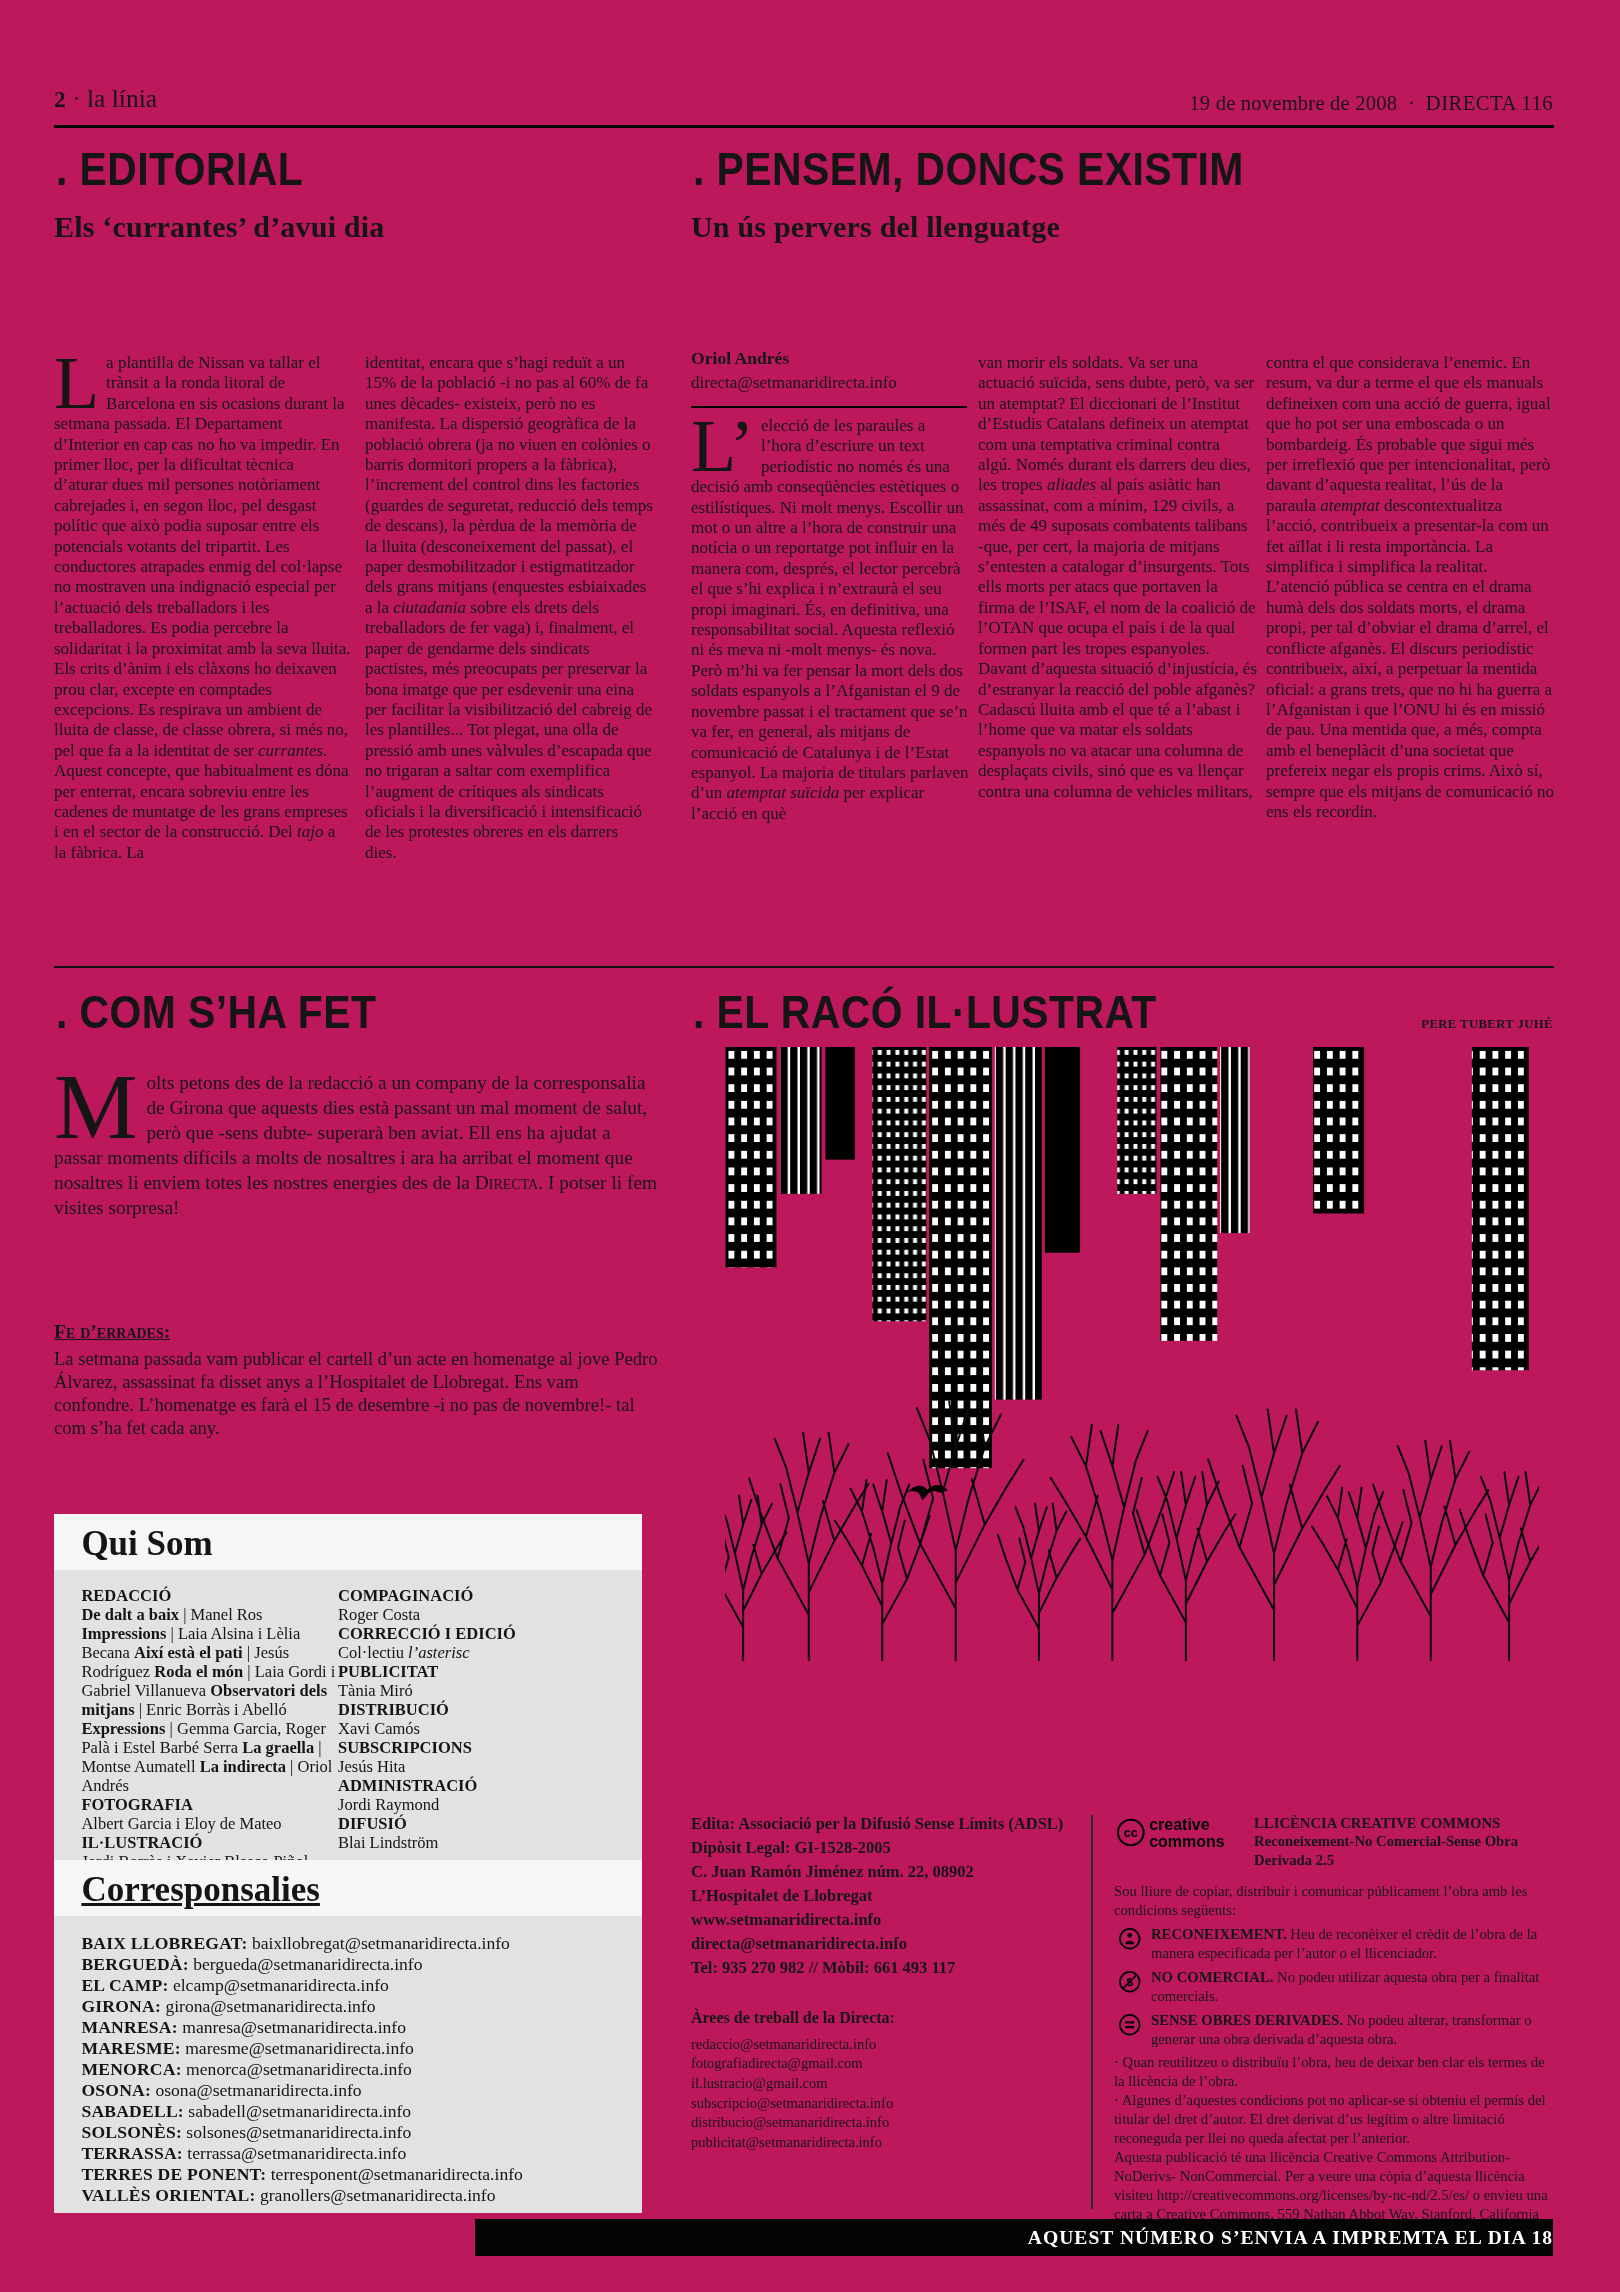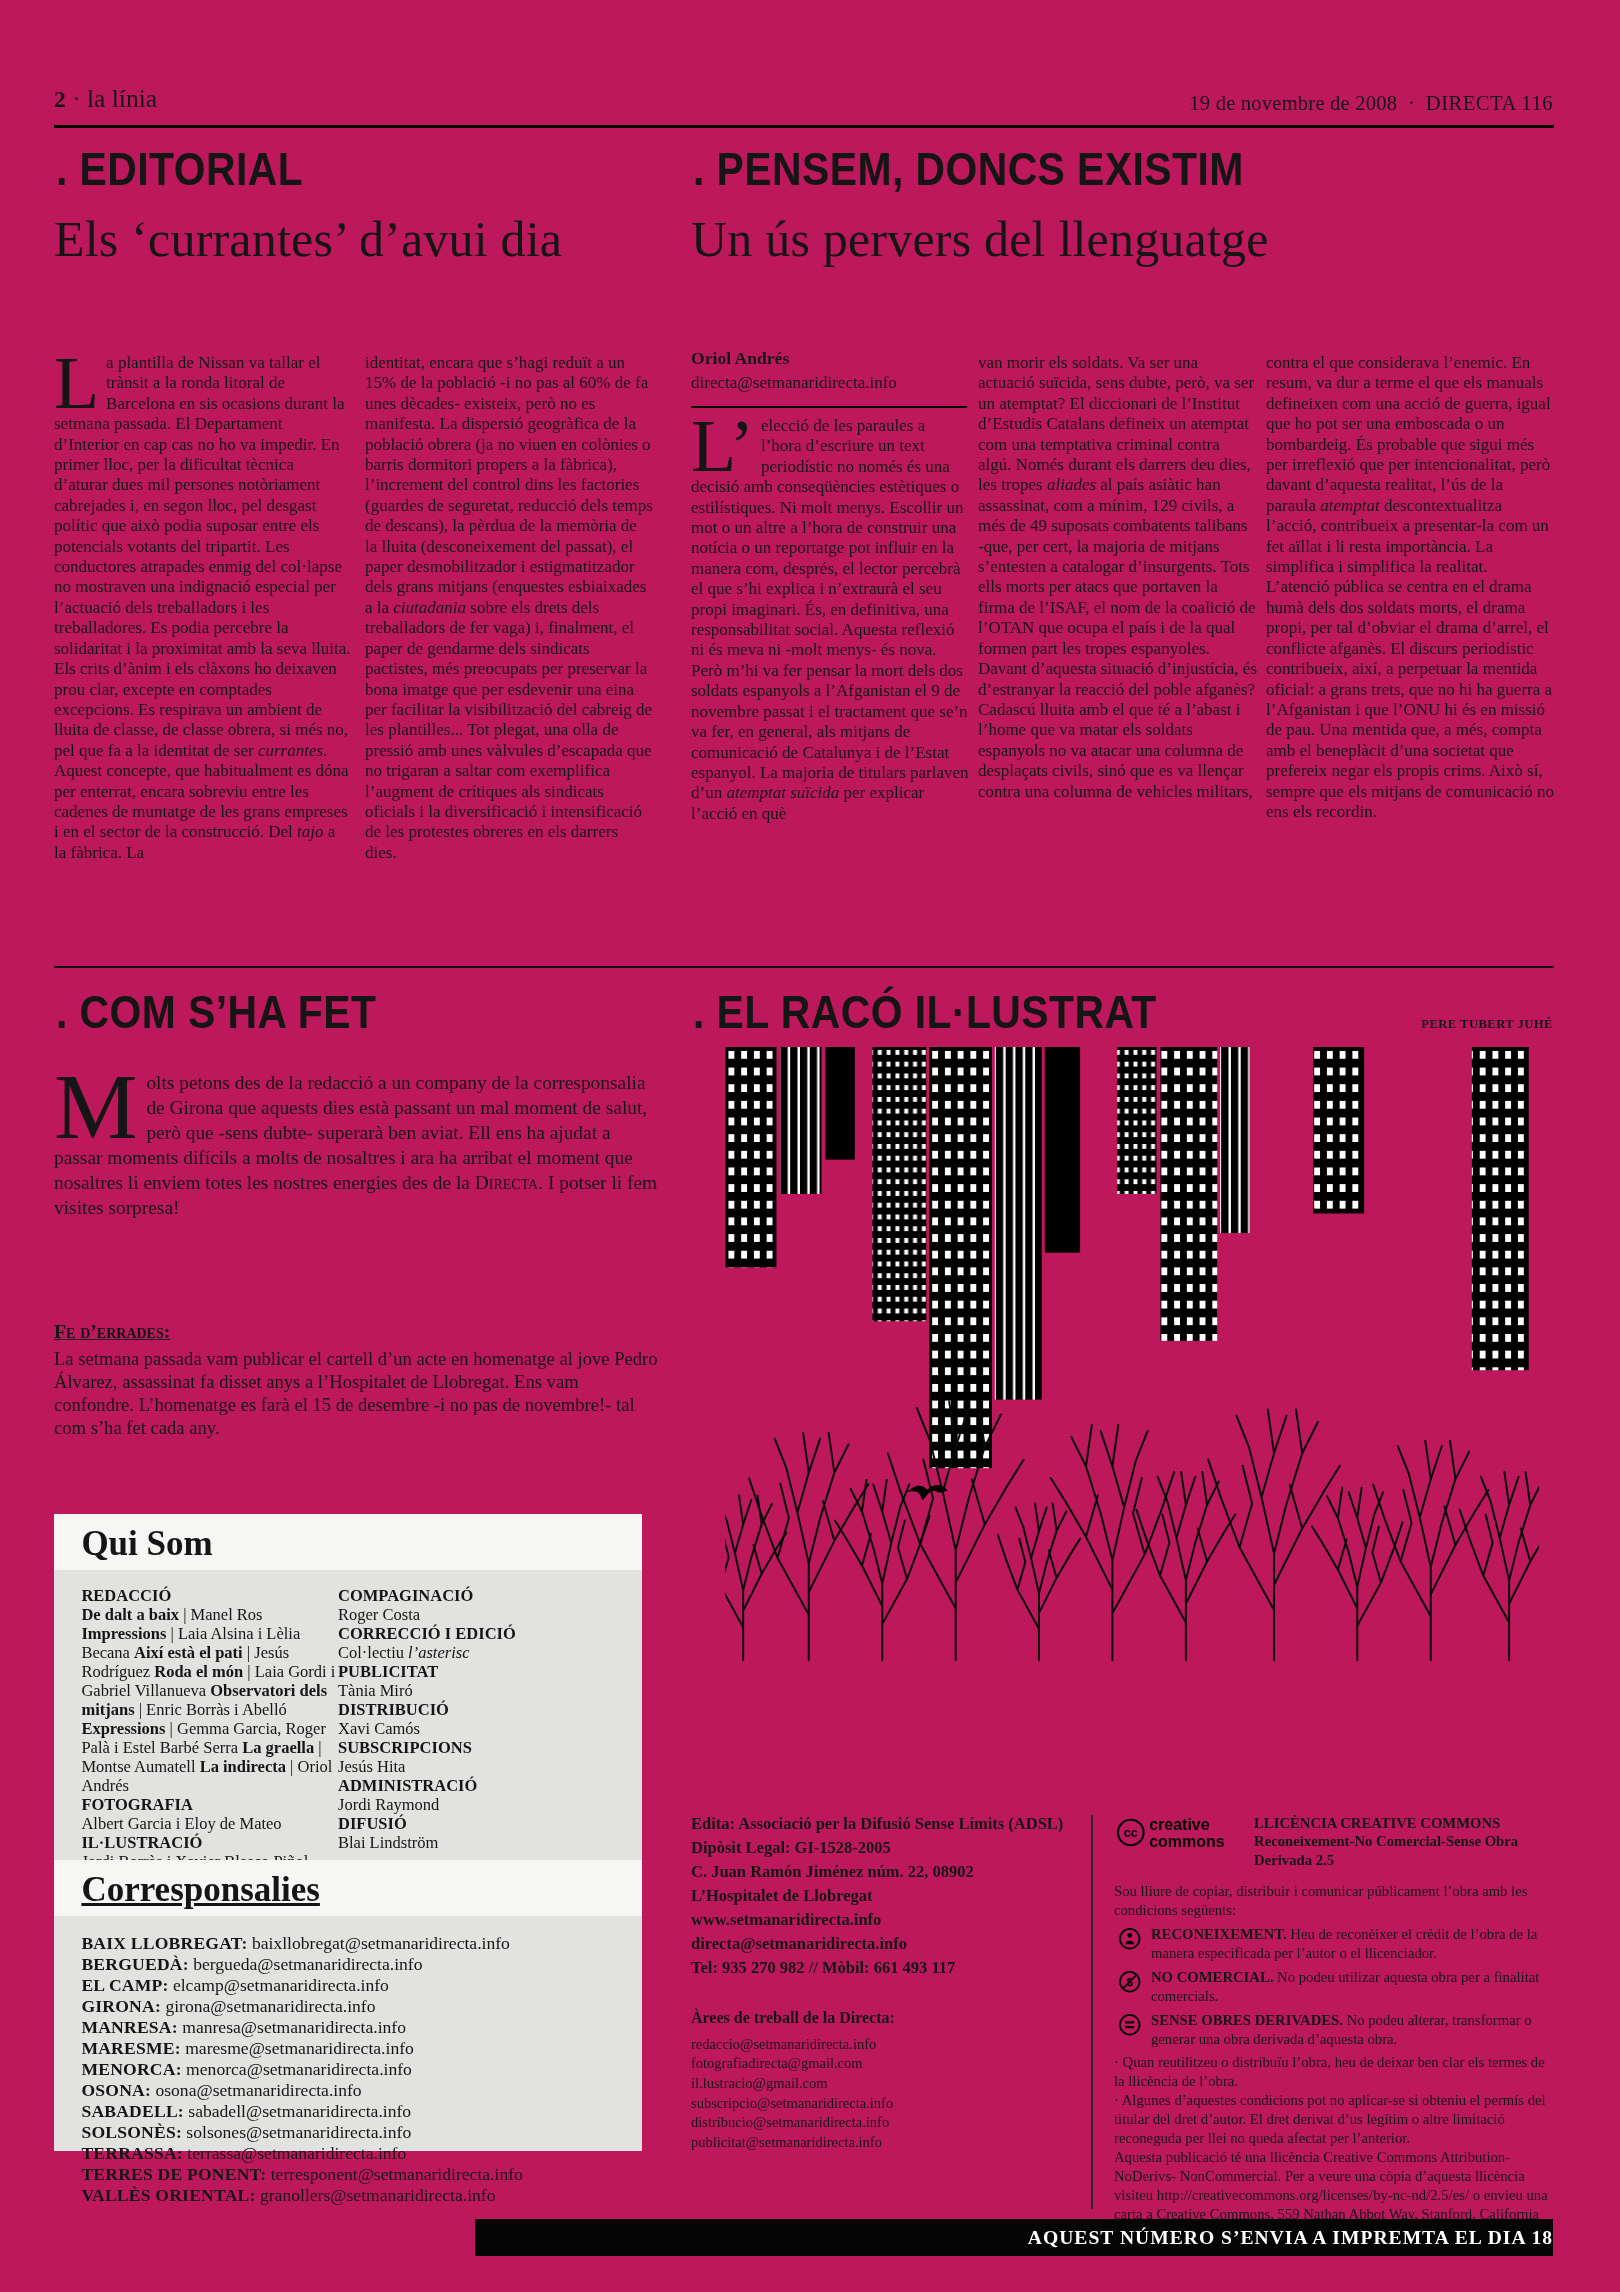--- a/index.html
+++ b/index.html
@@ -9,21 +9,21 @@
   
   #hdr-left{left:54px;top:84px;font-size:25.5px;}
   #hdr-left b{font-size:23.5px;}
   #hdr-right{left:882px;top:92px;width:671px;text-align:right;font-size:20.6px;letter-spacing:0.2px;}
   #hdr-right .issue{letter-spacing:0.5px;}
   #rule-top{left:54px;top:125px;width:1500px;height:2.9px;background:#000;}
   #rule-mid{left:54px;top:966px;width:1500px;height:2px;background:#111;}
   
   .kicker{font-family:"Liberation Sans",sans-serif;font-weight:700;font-size:47px;
           letter-spacing:0.5px;transform:scaleX(.87);transform-origin:left;white-space:nowrap;}
-  .headline{font-weight:400;font-size:50px;letter-spacing:0.2px;white-space:nowrap;}
+  .headline{font-weight:700;font-size:30px;letter-spacing:0.2px;white-space:nowrap;}
   #ed-kicker{left:56px;top:141px;}
   #ed-title{left:54px;top:210px;}
   #pn-kicker{left:693px;top:141px;}
   #pn-title{left:691px;top:210px;}
   #com-kicker{left:56px;top:984px;}
   #raco-kicker{left:693px;top:984px;}
   
   .body{font-size:17px;line-height:20.4px;text-align:left;}
   .dropcap{float:left;font-size:74px;line-height:57px;padding:2px 6.9px 0 0;}
   #ed-col1{left:54px;top:353px;width:297px;}
@@ -49,21 +49,21 @@
   
   .panel-title{width:588px;height:56px;background:#f6f6f4;}
   .panel-title h3{margin:0;padding-left:27.4px;font-size:35px;font-weight:700;line-height:59px;}
   #qs-title{left:54px;top:1514px;}
   #qs-body{left:54px;top:1570px;width:588px;height:290px;background:#e2e2e0;}
   .qs-col{position:absolute;top:15.7px;font-size:16.5px;line-height:19px;}
   #qs-col-left{left:27.4px;width:257px;}
   #qs-col-right{left:284px;width:274px;}
   .role{font-weight:700;}
   #corr-title{left:54px;top:1860px;text-decoration:underline;}
-  #corr-body{left:54px;top:1916px;width:588px;height:235px;background:#e2e2e0;
+  #corr-body{left:54px;top:1916px;width:588px;height:297px;background:#e2e2e0;
              padding:16.7px 0 0 27.4px;box-sizing:border-box;font-size:17.6px;line-height:21px;}
   .corr-row b{letter-spacing:0.2px;}
   
   #edita{left:691px;top:1815px;width:397px;}
   #edita p{margin:0 0 6.4px;font-weight:700;font-size:16.5px;line-height:17.6px;}
   #arees{left:691px;top:2009px;width:397px;}
   #arees .arees-label{font-weight:700;font-size:16px;margin-bottom:7.8px;}
   #arees p{margin:0;font-size:14.5px;line-height:19.6px;}
   #vdivider{left:1091px;top:1815px;width:2px;height:394px;background:#2a2a2a;}
   

